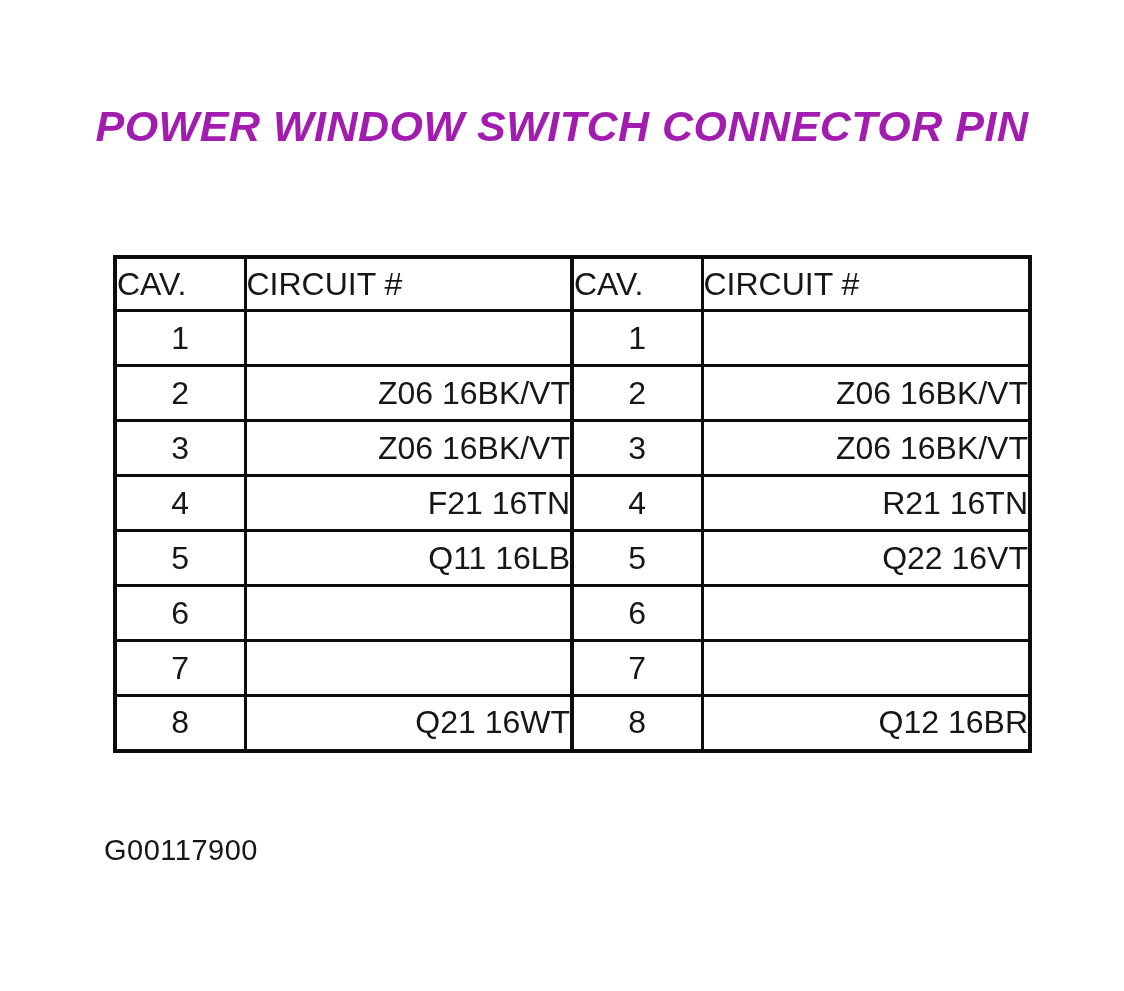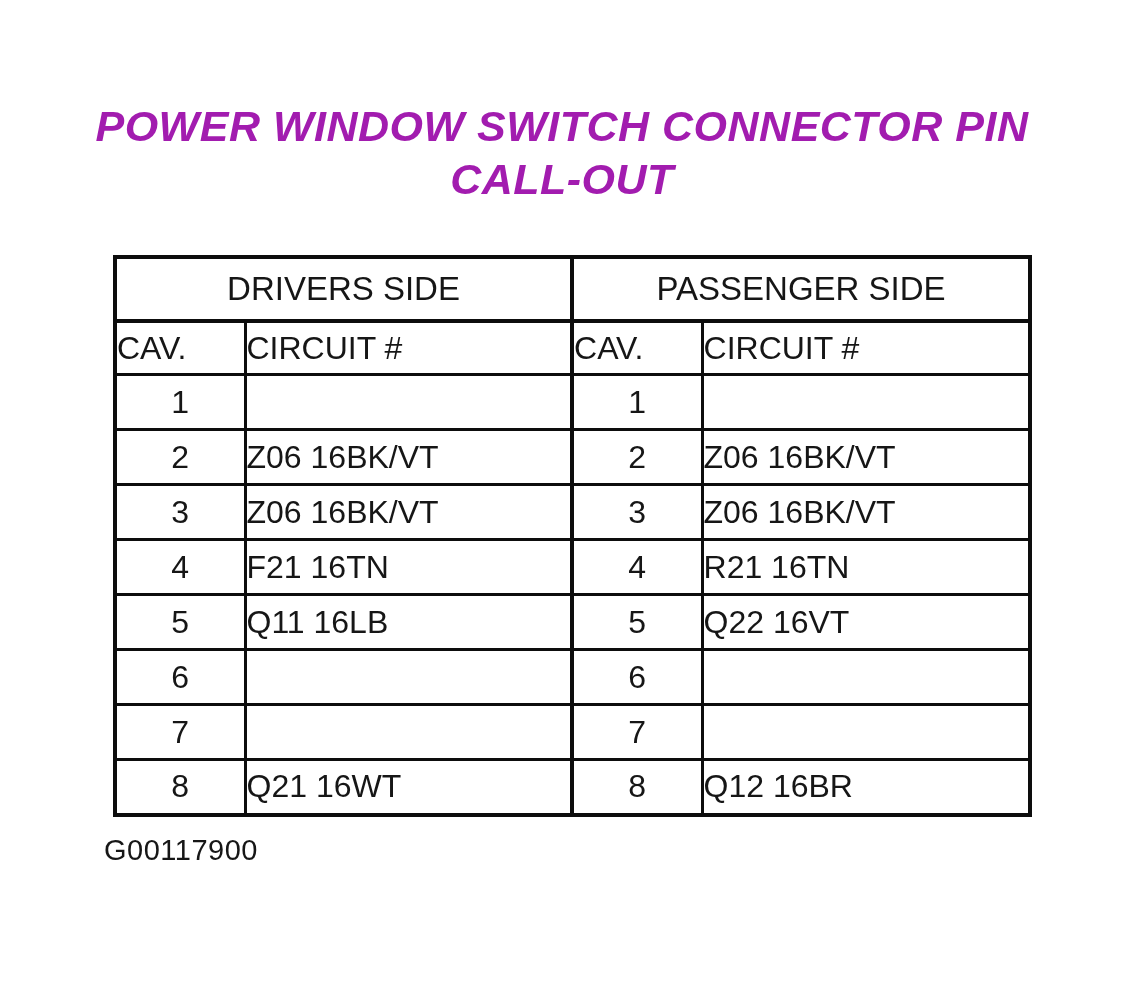--- a/index.html
+++ b/index.html
@@ -57,56 +57,51 @@
     height: 50px;
     text-align: left;
   }
   tbody tr {
     height: 55px;
   }
   td.cav {
     text-align: center;
   }
   td.circuit {
-    text-align: left;
+    text-align: right;
     padding-left: 18px;
   }
   .mid {
     border-left: 4px solid #0d0d0d !important;
   }
   .figure-id {
     position: absolute;
     left: 104px;
     top: 834px;
     font-size: 29px;
     letter-spacing: 0.5px;
     color: #161616;
     text-align: right;
   }
 </style>
 </head>
 <body>
 
 <div class="page-title">
   <div>POWER WINDOW SWITCH CONNECTOR PIN</div>
-  <div>CALL-OUT</div>
 </div>
 
 <table class="pin-table">
   <colgroup>
     <col style="width:130px">
     <col style="width:327px">
     <col style="width:130px">
     <col style="width:328px">
   </colgroup>
   <thead>
-    <tr class="row-side">
-      <th colspan="2">DRIVERS SIDE</th>
-      <th colspan="2" class="mid">PASSENGER SIDE</th>
-    </tr>
     <tr class="row-sub">
       <th>CAV.</th>
       <th>CIRCUIT #</th>
       <th class="mid">CAV.</th>
       <th>CIRCUIT #</th>
     </tr>
   </thead>
   <tbody>
     <tr>
       <td class="cav">1</td>

